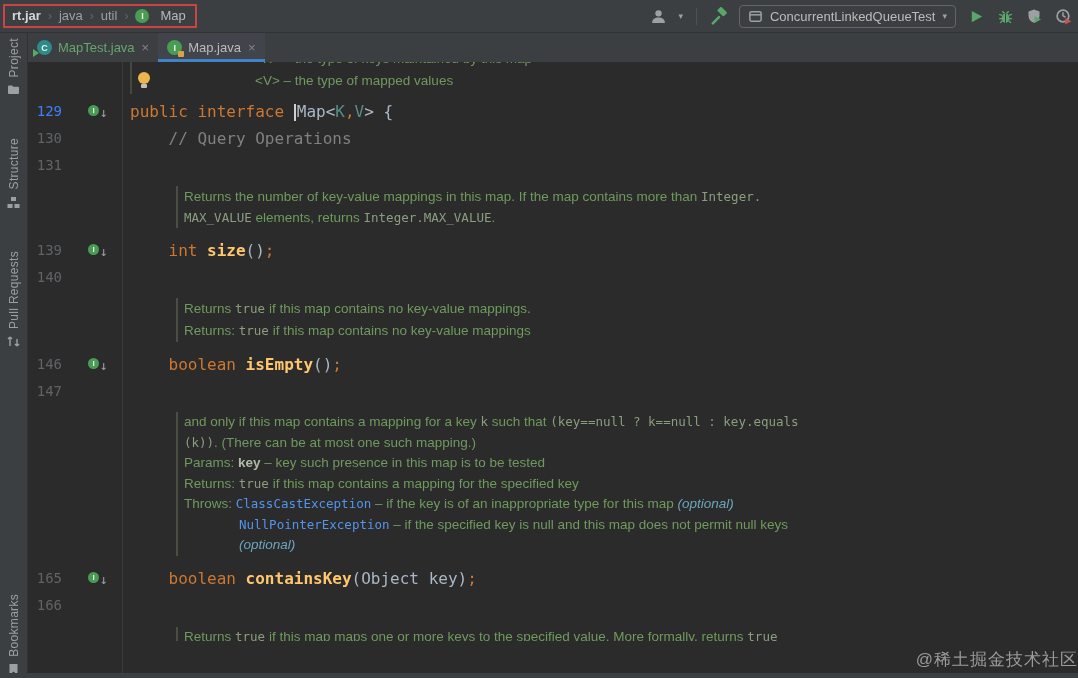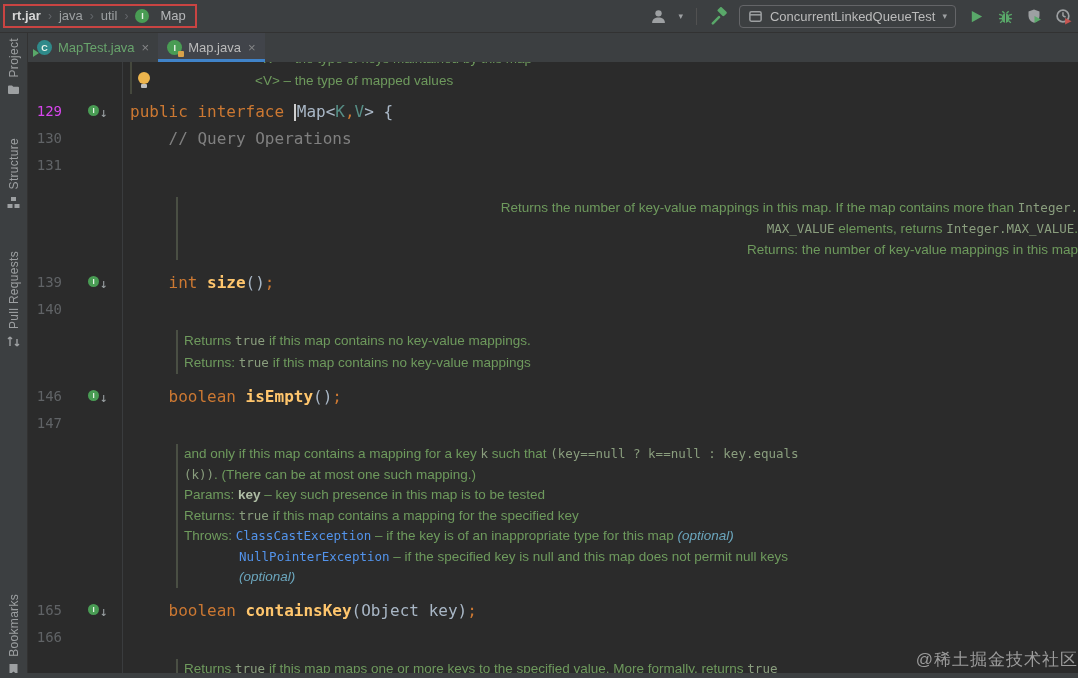--- a/index.html
+++ b/index.html
@@ -97,21 +97,21 @@
     content:''; position:absolute; left:94px; top:0; bottom:0; width:1px; background:#3A3C3E;
   }
   .row {
     position:relative; height:27px; line-height:27px;
     font-size:16px; white-space:pre;
   }
   .ln {
     position:absolute; left:0; top:0; width:34px; text-align:right;
     color:#606366; font-size:14px;
   }
-  #row-129 .ln { color:#d946ef; }
+  #row-129 .ln { color:#3b82f6; }
   .gicon { position:absolute; left:60px; top:7px; display:flex; align-items:center; }
   .gi-c {
     width:11px; height:11px; border-radius:50%; background:#499C54;
     color:#EAF4EA; font-size:8px; font-weight:bold; text-align:center; line-height:11px;
     font-family:"Liberation Sans", sans-serif;
   }
   .gi-a { color:#9AA0A3; font-size:13px; line-height:11px; margin-left:1px; position:relative; top:2px; }
   .code { display:block; padding-left:102px; }
   .tk-k   { color:#CC7832; }
   .tk-fn  { color:#FFC66D; font-weight:bold; }
@@ -154,21 +154,21 @@
   }
   .bulb::after {
     content:''; position:absolute; left:3px; top:12px; width:6px; height:4px;
     background:#BFBFBF; border-radius:1px;
   }
 
   #doc-size, #doc-isempty, #doc-containskey {
     margin-left:148px; border-left:2px solid #4A4F44; padding-left:6px;
   }
   #row-129 { margin-top:4px; }
-  #doc-size { margin-top:18px; margin-bottom:9px;text-align:right; }
+  #doc-size { margin-top:7px; margin-bottom:9px; }
   #doc-size .doc-line { height:21px; line-height:21px; }
   #doc-isempty { margin-top:7px; margin-bottom:9px; }
   #doc-isempty .doc-line { height:22px; line-height:22px; }
   #doc-containskey { margin-top:7px; margin-bottom:9px; }
   #doc-containskey .doc-line { height:20.5px; line-height:20.5px; }
   .doc-line.ind { padding-left:55px; }
 
   #clip-bottom {
     margin-top:8px; margin-left:148px; border-left:2px solid #4A4F44; padding-left:6px;
     height:14px; overflow:hidden;
@@ -316,21 +316,20 @@
       <div class="doc" id="doc-typeparams">
         <span class="bulb"></span>
         <div class="doc-line"><span class="d-g">&lt;V&gt; – the type of mapped values</span></div>
       </div>
       <div class="row" id="row-129"><span class="ln">129</span><span class="gicon"><span class="gi-c">I</span><span class="gi-a">↓</span></span><span class="code"><span class="tk-k">public interface </span><span class="caret"></span><span class="tk-tx">Map&lt;</span><span class="tk-tp">K</span><span class="tk-sem">,</span><span class="tk-tp">V</span><span class="tk-tx">&gt; {</span></span></div>
       <div class="row" id="row-130"><span class="ln">130</span><span class="code"><span class="tk-cm">    // Query Operations</span></span></div>
       <div class="row" id="row-131"><span class="ln">131</span><span class="code"></span></div>
       <div class="doc" id="doc-size">
         <div class="doc-line"><span class="d-g">Returns the number of key-value mappings in this map. If the map contains more than </span><span class="d-code">Integer.</span></div>
         <div class="doc-line"><span class="d-code">MAX_VALUE</span><span class="d-g"> elements, returns </span><span class="d-code">Integer.MAX_VALUE</span><span class="d-g">.</span></div>
-        <div class="doc-line"><span class="d-g">Returns: the number of key-value mappings in this map</span></div>
       </div>
       <div class="row" id="row-139"><span class="ln">139</span><span class="gicon"><span class="gi-c">I</span><span class="gi-a">↓</span></span><span class="code"><span class="tk-k">    int </span><span class="tk-fn">size</span><span class="tk-tx">()</span><span class="tk-sem">;</span></span></div>
       <div class="row" id="row-140"><span class="ln">140</span><span class="code"></span></div>
       <div class="doc" id="doc-isempty">
         <div class="doc-line"><span class="d-g">Returns </span><span class="d-code">true</span><span class="d-g"> if this map contains no key-value mappings.</span></div>
         <div class="doc-line"><span class="d-g">Returns: </span><span class="d-code">true</span><span class="d-g"> if this map contains no key-value mappings</span></div>
       </div>
       <div class="row" id="row-146"><span class="ln">146</span><span class="gicon"><span class="gi-c">I</span><span class="gi-a">↓</span></span><span class="code"><span class="tk-k">    boolean </span><span class="tk-fn">isEmpty</span><span class="tk-tx">()</span><span class="tk-sem">;</span></span></div>
       <div class="row" id="row-147"><span class="ln">147</span><span class="code"></span></div>
       <div class="doc" id="doc-containskey">

